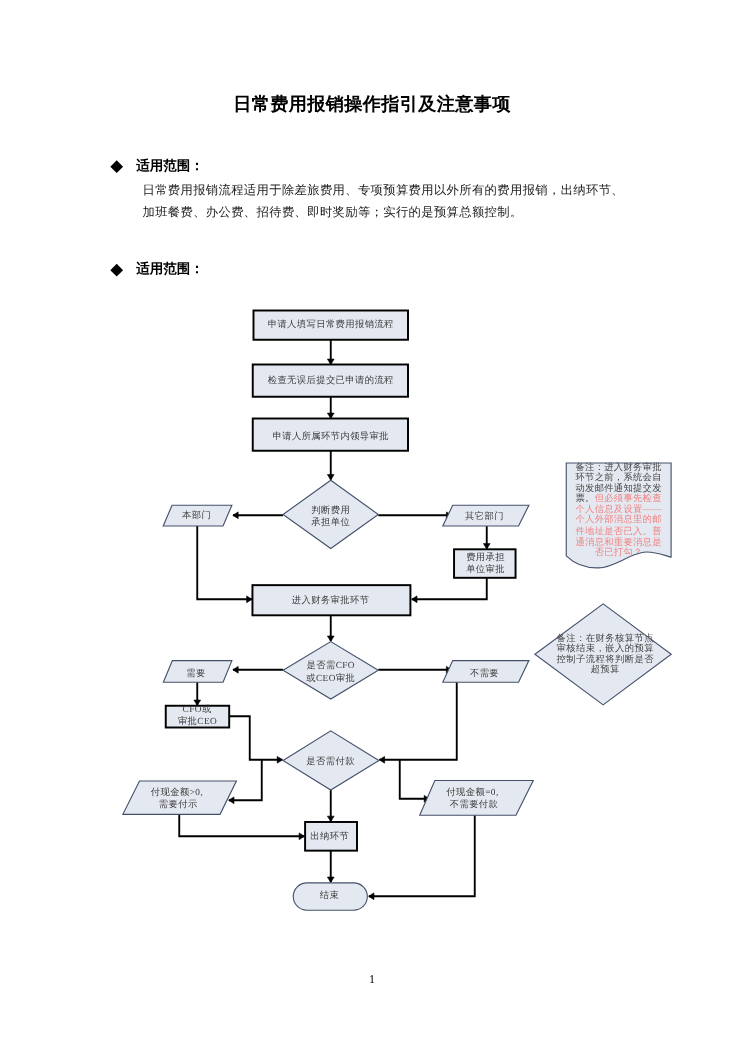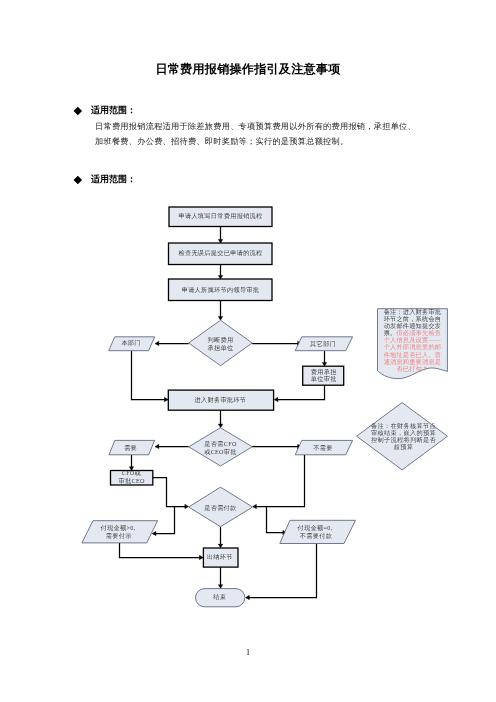--- a/index.html
+++ b/index.html
@@ -49,21 +49,21 @@
 
 <div class="page">
 
   <div id="doc-title">日常费用报销操作指引及注意事项</div>
 
   <div class="bullet-row" style="left:75px;top:104px;">
     <span class="bullet-diamond"></span>
     <span class="bullet-label">适用范围：</span>
   </div>
 
-  <div class="body-para" style="top:120px;">日常费用报销流程适用于除差旅费用、专项预算费用以外所有的费用报销，承担单位、加班餐费、办公费、招待费、即时奖励等；实行的是预算总额控制。</div>
+  <div class="body-para" style="top:120px;">日常费用报销流程适用于除差旅费用、专项预算费用以外所有的费用报销，出纳环节、加班餐费、办公费、招待费、即时奖励等；实行的是预算总额控制。</div>
 
   <div class="bullet-row" style="left:75px;top:173px;">
     <span class="bullet-diamond"></span>
     <span class="bullet-label">适用范围：</span>
   </div>
 
   <svg id="flow" viewBox="0 0 496 702" width="496" height="702">
 
     <g id="connectors">
       <g>

